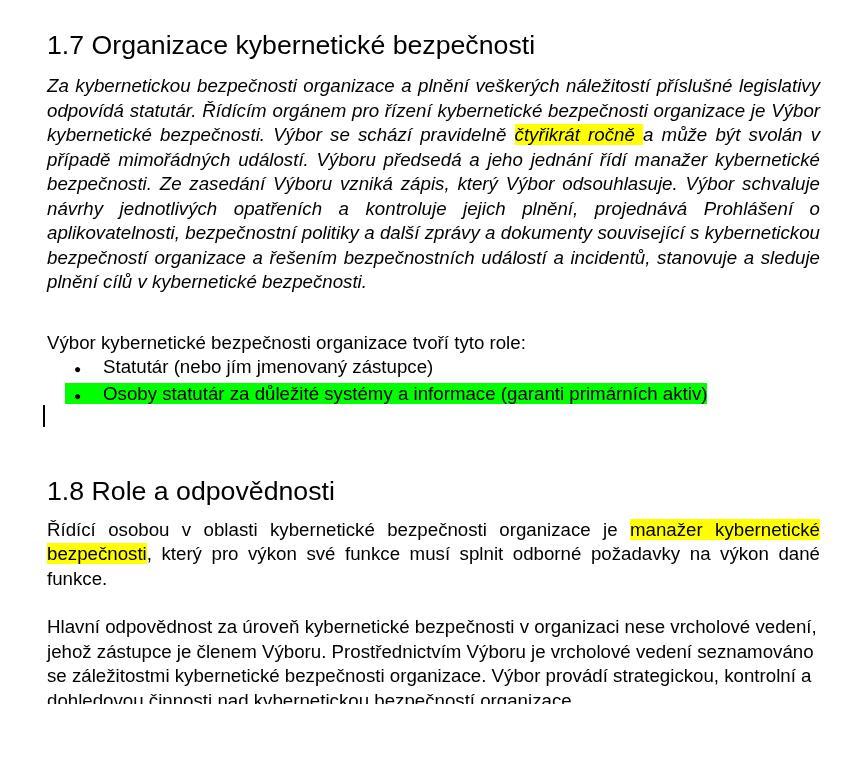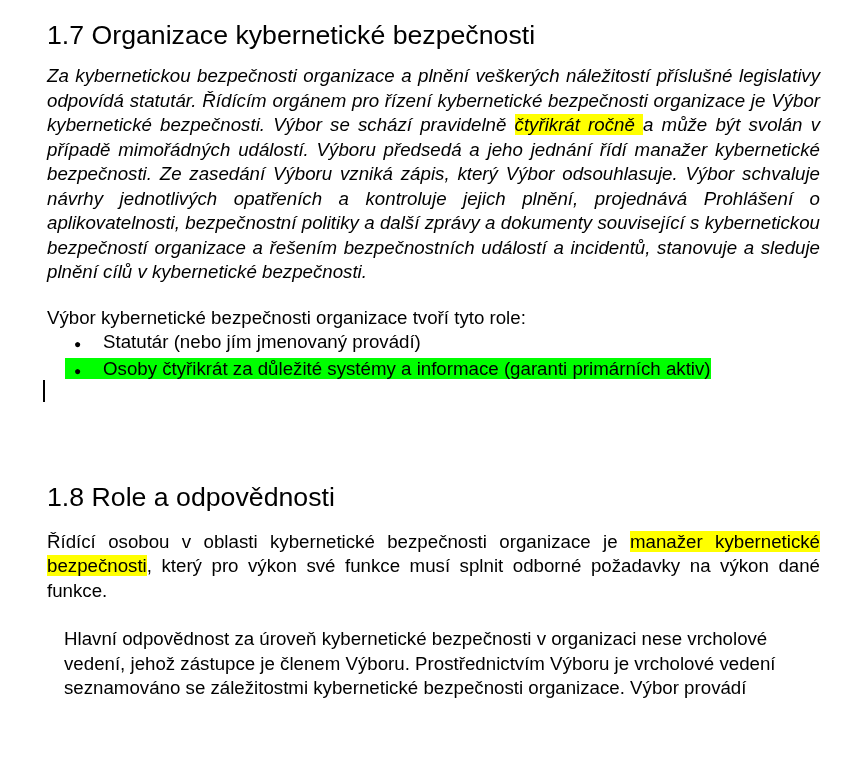--- a/index.html
+++ b/index.html
@@ -10,43 +10,43 @@
   .page {
     position: relative;
     width: 853px;
     height: 704px;
     box-sizing: border-box;
     background: #ffffff;
     color: #000000;
     font-family: "Liberation Sans", "DejaVu Sans", sans-serif;
     font-size: 18.7px;
     line-height: 24.5px;
-    padding: 19px 33px 0 47px;
+    padding: 29px 33px 0 47px;
     overflow: hidden;
     cursor: text;
   }
   h1.doc-heading {
     font-size: 26.7px;
     line-height: 33px;
     font-weight: 400;
     margin: 0;
     letter-spacing: 0;
   }
   p.para {
     margin: 0;
   }
   .justify { text-align: justify; }
   .hl-yellow { background: var(--hl-yellow, #ffff00); }
   .hl-green  { background: var(--hl-green, #00ff00); }
 
   #para-org       { margin-top: 12px; font-style: italic; }
-  #roles-intro    { margin-top: 21px; }
-  #heading-18     { margin-top: 73px; }
-  #para-role-1    { margin-top: 16px; }
-  #para-role-2    { margin-top: 24px; margin-left: 17px; }
+  #roles-intro    { margin-top: 36px; }
+  #heading-18     { margin-top: 42px; }
+  #para-role-1    { margin-top: 10px; }
+  #para-role-2    { margin-top: 24px; }
 
   ul.roles-list {
     list-style: none;
     margin: 0;
     padding: 0;
   }
   ul.roles-list li {
     padding-left: 18px;
   }
   .bullet {
@@ -74,22 +74,22 @@
 
 <div class="page">
 
   <h1 class="doc-heading" id="heading-17">1.7 Organizace kybernetické bezpečnosti</h1>
 
   <p class="para justify" id="para-org"><span>Za kybernetickou bezpečnosti organizace a plnění veškerých náležitostí příslušné legislativy odpovídá statutár. Řídícím orgánem pro řízení kybernetické bezpečnosti organizace je Výbor kybernetické bezpečnosti. Výbor se schází pravidelně </span><span class="hl-yellow">čtyřikrát ročně </span><span>a může být svolán v případě mimořádných událostí. Výboru předsedá a jeho jednání řídí manažer kybernetické bezpečnosti. Ze zasedání Výboru vzniká zápis, který Výbor odsouhlasuje. Výbor schvaluje návrhy jednotlivých opatřeních a kontroluje jejich plnění, projednává Prohlášení o aplikovatelnosti, bezpečnostní politiky a další zprávy a dokumenty související s kybernetickou bezpečností organizace a řešením bezpečnostních událostí a incidentů, stanovuje a sleduje plnění cílů v kybernetické bezpečnosti.</span></p>
 
   <p class="para" id="roles-intro">Výbor kybernetické bezpečnosti organizace tvoří tyto role:</p>
 
   <ul class="roles-list">
-      <li><span class="li-inner"><span class="bullet">●</span><span>Statutár (nebo jím jmenovaný provádí)</span></span></li>
-      <li><span class="li-inner hl-green"><span class="bullet">●</span><span class="hl-green">Osoby čtyřikrát za důležité systémy a informace (garanti primárních aktiv)</span></span></li>
+      <li><span class="li-inner"><span class="bullet">●</span><span>Statutár (nebo jím jmenovaný zástupce)</span></span></li>
+      <li><span class="li-inner hl-green"><span class="bullet">●</span><span class="hl-green">Osoby statutár za důležité systémy a informace (garanti primárních aktiv)</span></span></li>
     </ul>
 
   <div class="caret-line">
     <span class="caret"></span>
   </div>
 
   <h1 class="doc-heading" id="heading-18">1.8 Role a odpovědnosti</h1>
 
   <p class="para justify" id="para-role-1"><span>Řídící osobou v oblasti kybernetické bezpečnosti organizace je </span><span class="hl-yellow">manažer kybernetické bezpečnosti</span><span>, který pro výkon své funkce musí splnit odborné požadavky na výkon dané funkce.</span></p>
 

